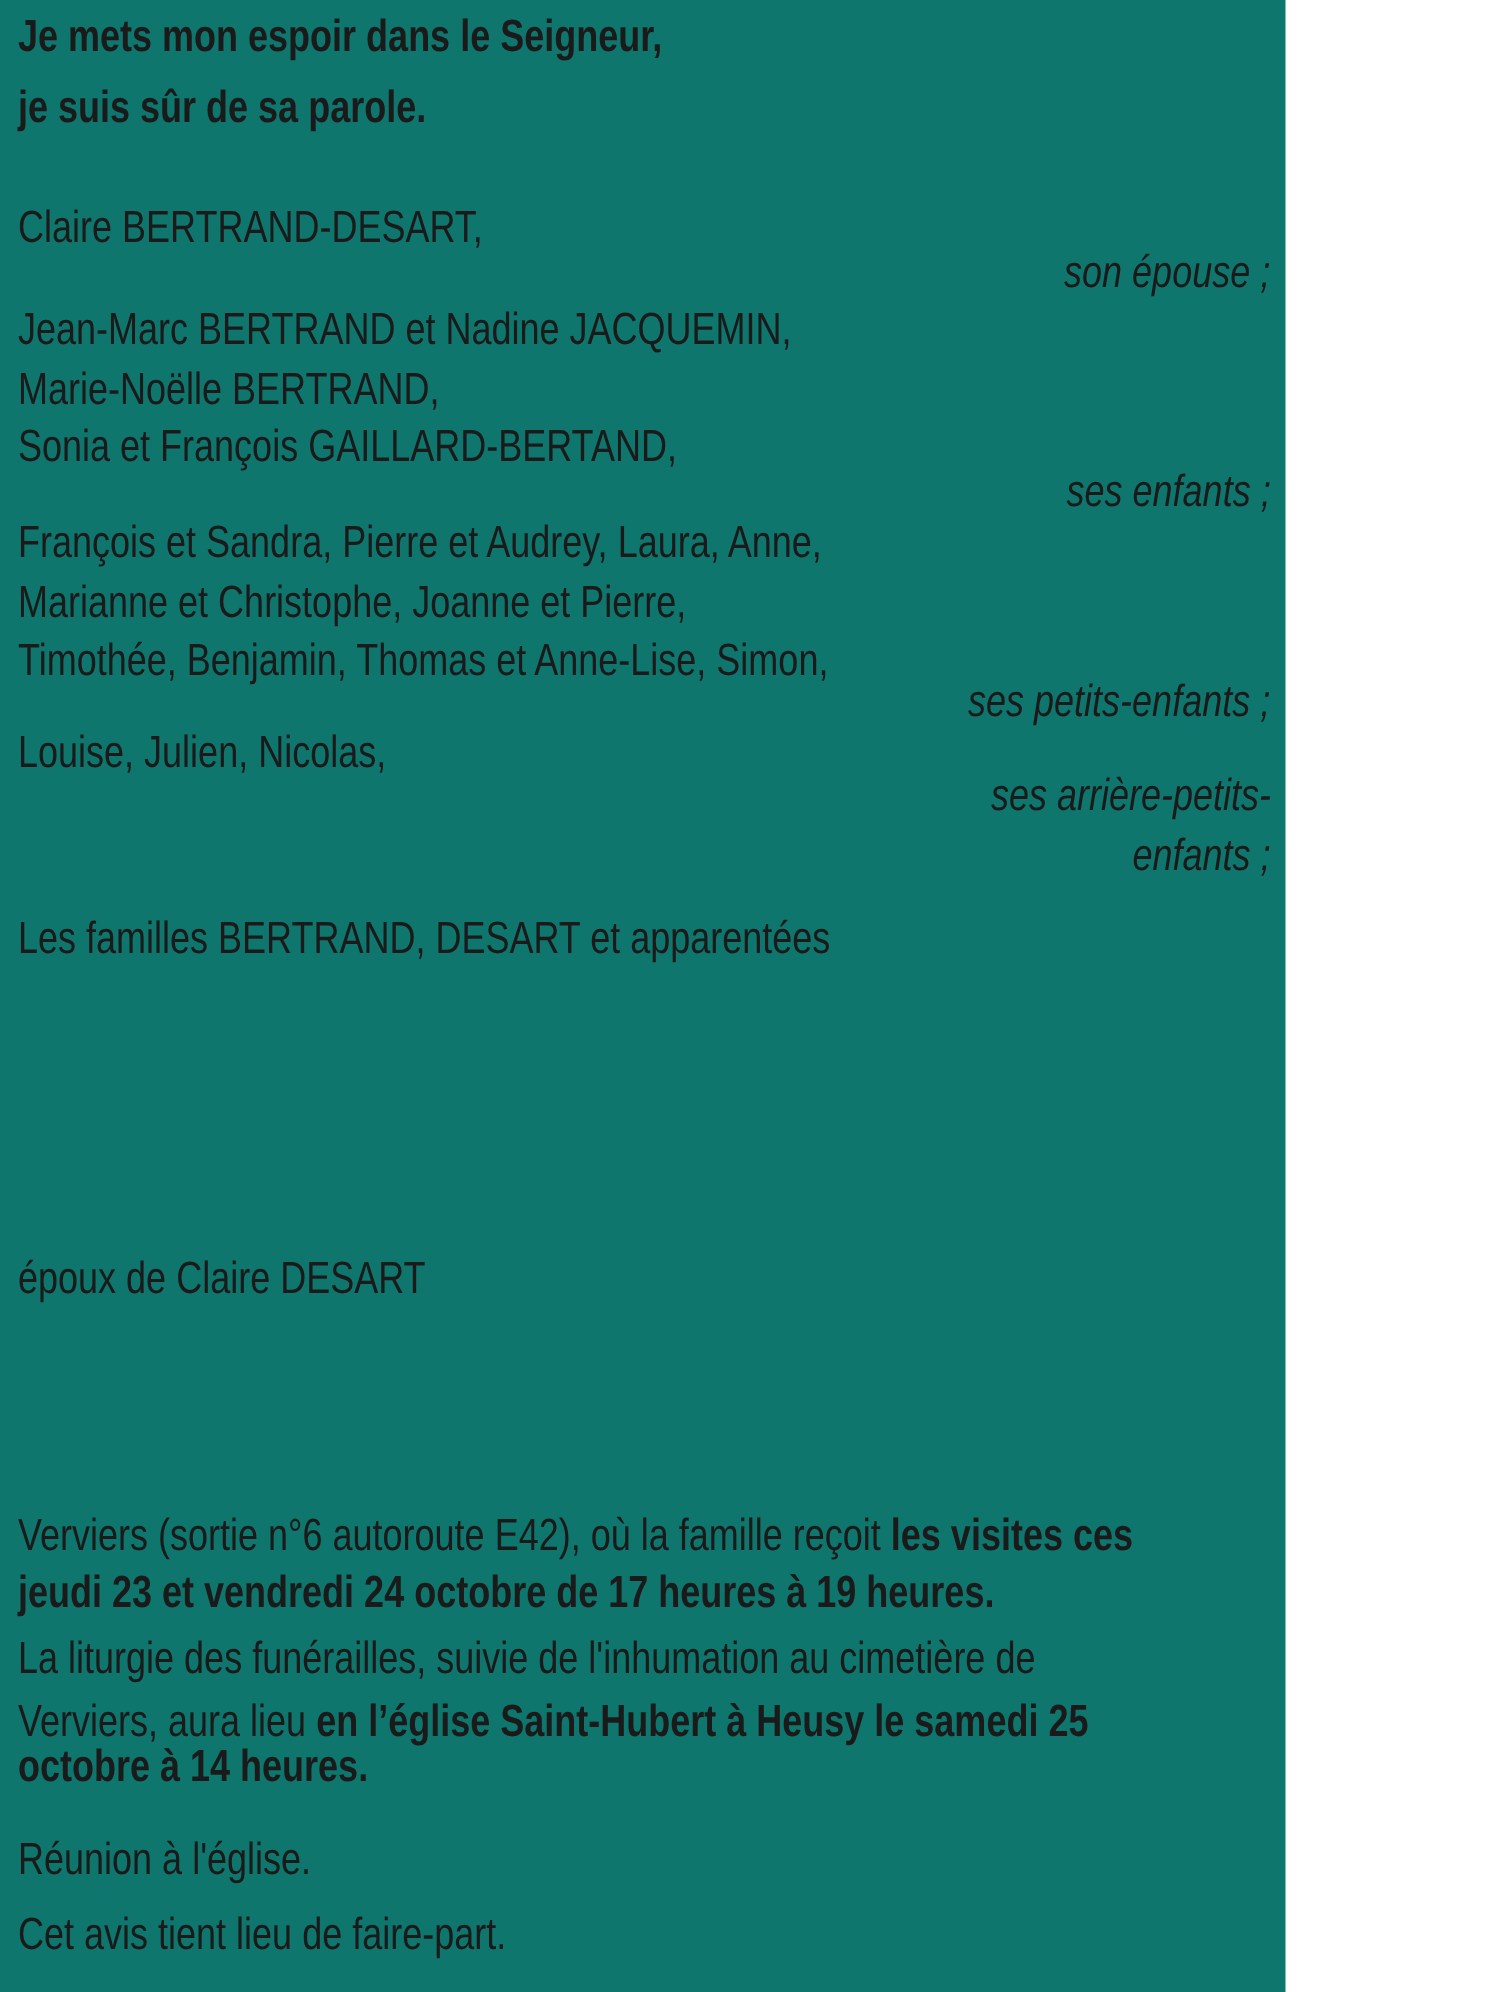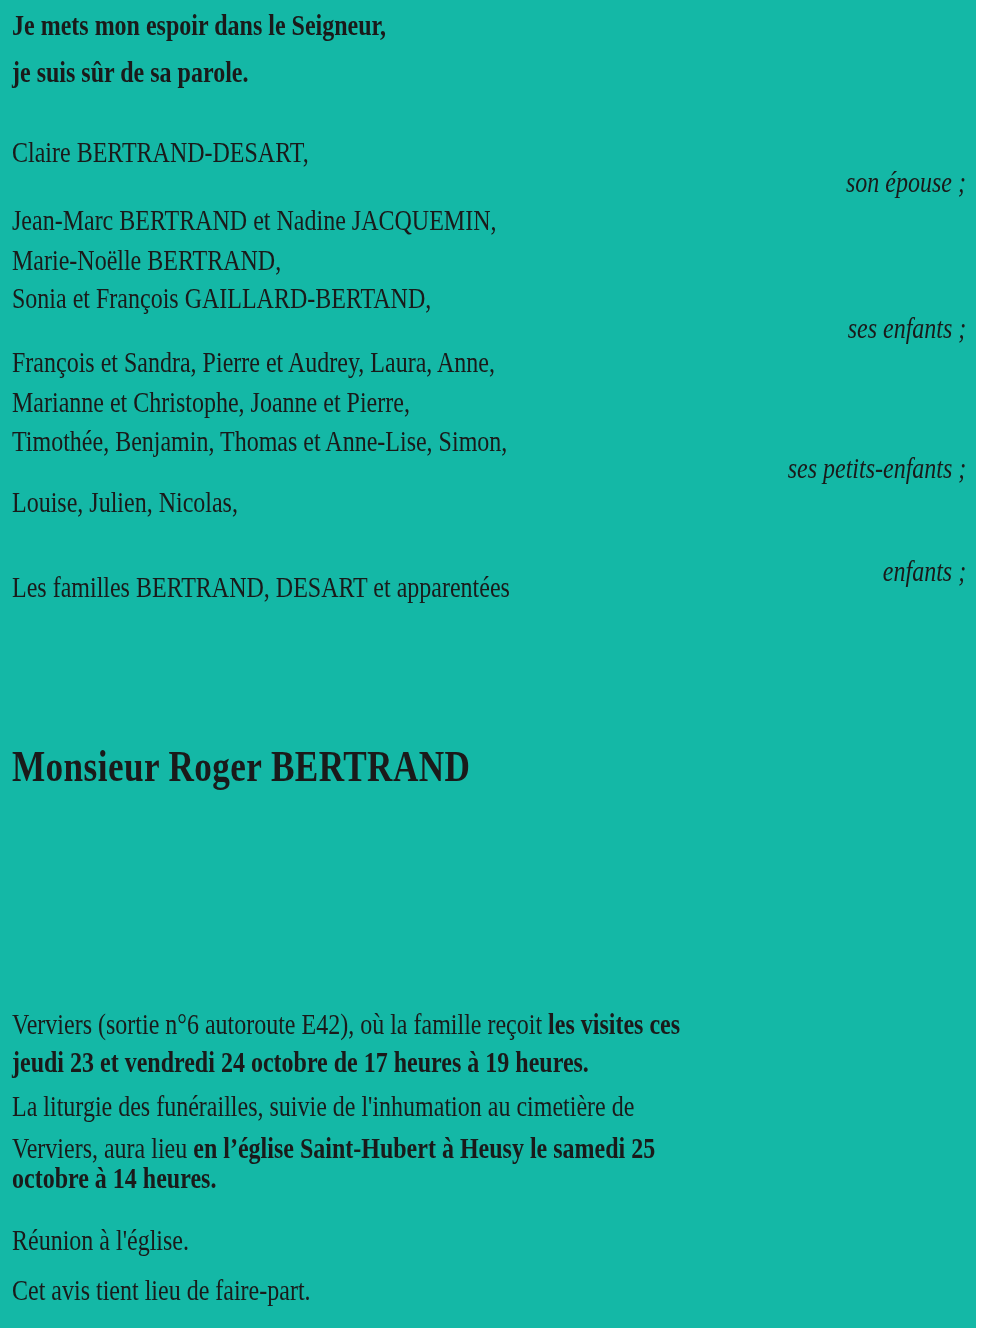--- a/index.html
+++ b/index.html
@@ -2,25 +2,25 @@
 <html><head>
 <meta charset="utf-8">
 <style>
   html, body {
     margin: 0;
     padding: 0;
     background: #ffffff;
   }
   .page {
     position: relative;
-    width: 976px;
+    width: 857px;
     height: 1328px;
-    background: #14b8a6;
+    background: #0f766e;
     overflow: hidden;
-    font-family: Liberation Serif, serif;
+    font-family: Liberation Sans, sans-serif;
     color: #1a1a1a;
   }
   .line {
     position: absolute;
     left: 12px;
     font-size: 30px;
     line-height: 36px;
     white-space: nowrap;
   }
   .line .cond {
@@ -62,27 +62,28 @@
   <div class="line" style="top:280px"><span class="cond">Sonia et François GAILLARD-BERTAND,</span></div>
   <div class="line" style="top:242px"><span class="cond">Marie-Noëlle BERTRAND,</span></div>
   <div class="line right italic" style="top:310px"><span class="cond">ses enfants ;</span></div>
 
   <div class="line" style="top:344px"><span class="cond">François et Sandra, Pierre et Audrey, Laura, Anne,</span></div>
   <div class="line" style="top:384px"><span class="cond">Marianne et Christophe, Joanne et Pierre,</span></div>
   <div class="line" style="top:423px"><span class="cond">Timothée, Benjamin, Thomas et Anne-Lise, Simon,</span></div>
   <div class="line right italic" style="top:450px"><span class="cond">ses petits-enfants ;</span></div>
 
   <div class="line" style="top:484px"><span class="cond">Louise, Julien, Nicolas,</span></div>
+  <div class="line right italic" style="top:513px"><span class="cond">ses arrière-petits-</span></div>
   <div class="line right italic" style="top:553px"><span class="cond">enfants ;</span></div>
 
-  <div class="line" style="top:569px"><span class="cond">Les familles BERTRAND, DESART et apparentées</span></div>
+  <div class="line" style="top:608px"><span class="cond">Les familles BERTRAND, DESART et apparentées</span></div>
 
 
-  <div class="line heading" style="top:742px"><span class="cond">Monsieur Roger BERTRAND</span></div>
 
+  <div class="line" style="top:835px"><span class="cond">époux de Claire DESART</span></div>
 
 
   <div class="line" style="top:1006px"><span class="cond"><span>Verviers (sortie n°6 autoroute E42), où la famille reçoit </span><b>les visites ces</b></span></div>
   <div class="line bold" style="top:1044px"><span class="cond">jeudi 23 et vendredi 24 octobre de 17 heures à 19 heures.</span></div>
 
   <div class="line" style="top:1088px"><span class="cond">La liturgie des funérailles, suivie de l'inhumation au cimetière de</span></div>
   <div class="line" style="top:1130px"><span class="cond"><span>Verviers, aura lieu </span><b>en l’église Saint-Hubert à Heusy le samedi 25</b></span></div>
   <div class="line bold" style="top:1160px"><span class="cond">octobre à 14 heures.</span></div>
 
   <div class="line" style="top:1272px"><span class="cond">Cet avis tient lieu de faire-part.</span></div>

